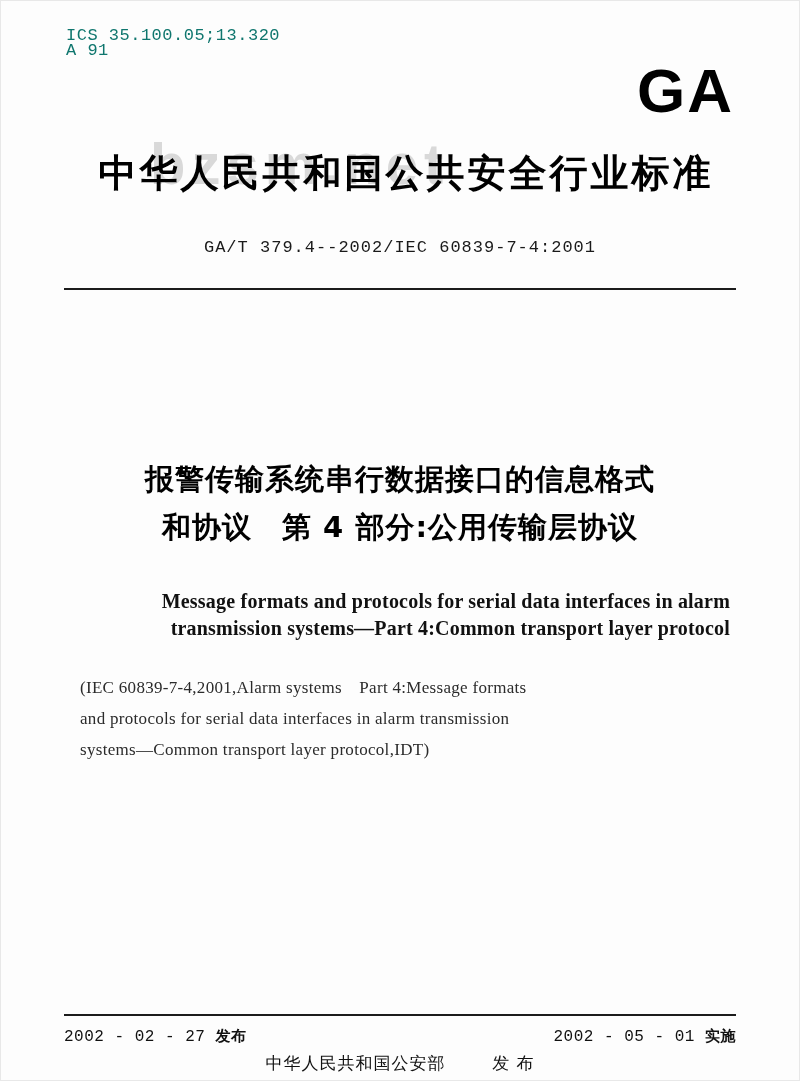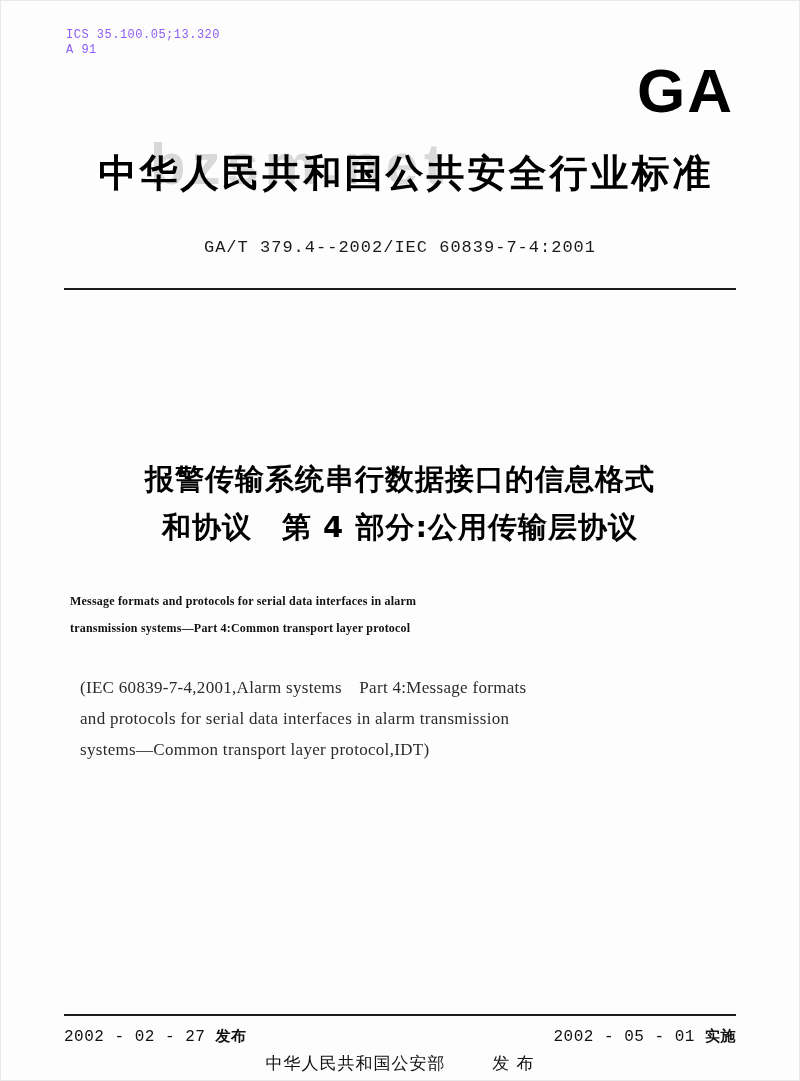--- a/index.html
+++ b/index.html
@@ -29,24 +29,24 @@
     left: 0; top: 0; right: 0; bottom: 0;
     box-shadow: inset 0 0 0 1px #e8e8e8;
     pointer-events: none;
   }
 
   .ics-block {
     position: absolute;
     left: 66px;
     top: 28px;
     font-family: "Liberation Mono", monospace;
-    font-size: 12px;
+    font-size: 17px;
     line-height: 15px;
     letter-spacing: 0.5px;
-    color: #8b5cf6;
+    color: #0f766e;
   }
   .ics-line { white-space: pre; }
 
   .ga-logo {
     position: absolute;
     right: 66px;
     top: 60px;
     font-family: "Liberation Sans", sans-serif;
     font-weight: bold;
     font-size: 62px;
@@ -115,24 +115,24 @@
     line-height: 48px;
     letter-spacing: 1px;
     color: #000;
   }
 
   .title-en {
     position: absolute;
     left: 70px;
     width: 660px;
     top: 588px;
-    text-align: left;
+    text-align: right;
     font-family: "Liberation Serif", serif;
     font-weight: bold;
-    font-size: 12px;
+    font-size: 20px;
     line-height: 27px;
     letter-spacing: 0.2px;
     color: #111;
   }
 
   .title-src {
     position: absolute;
     left: 80px;
     width: 640px;
     top: 672px;

